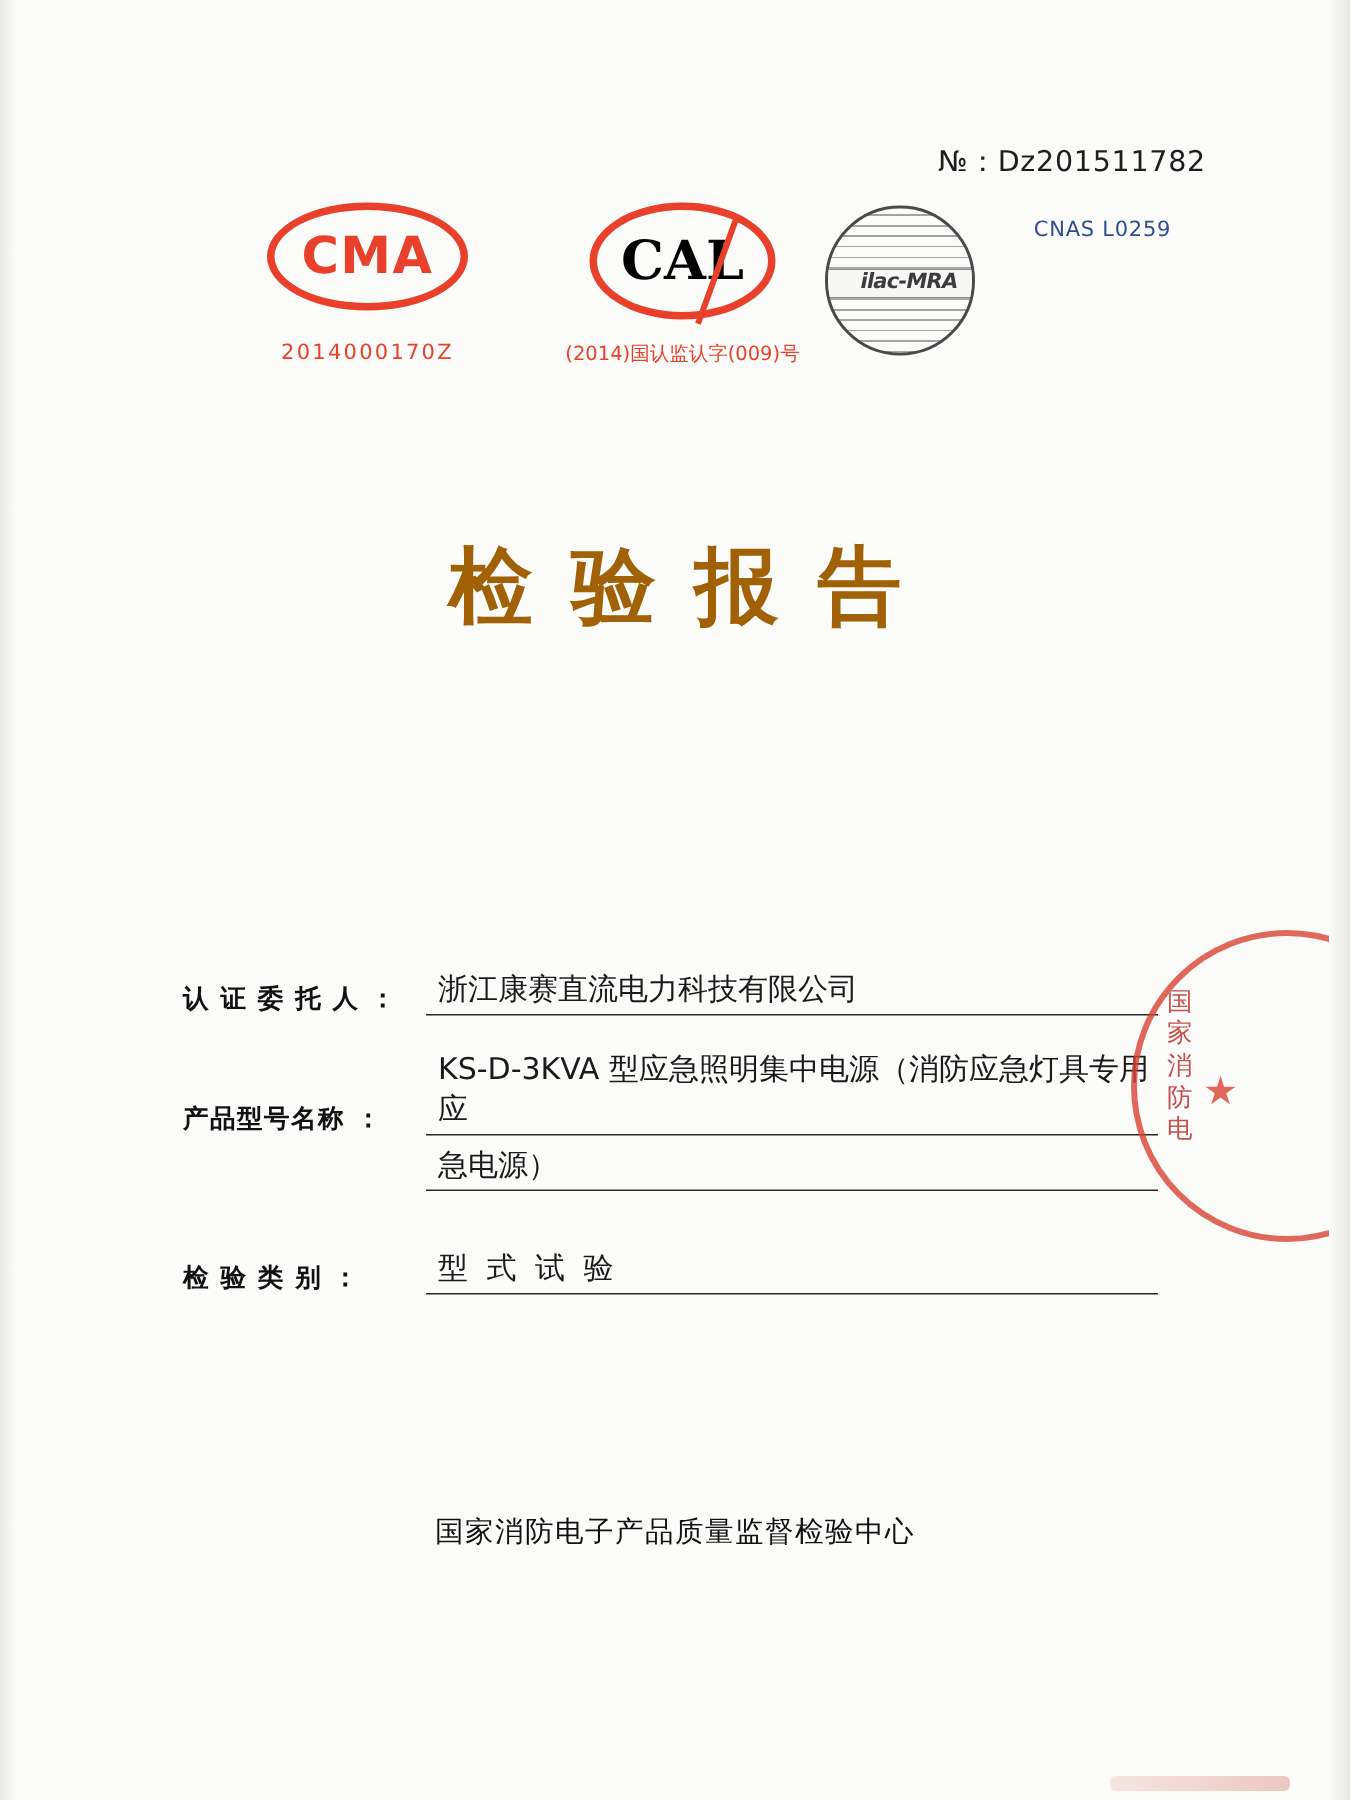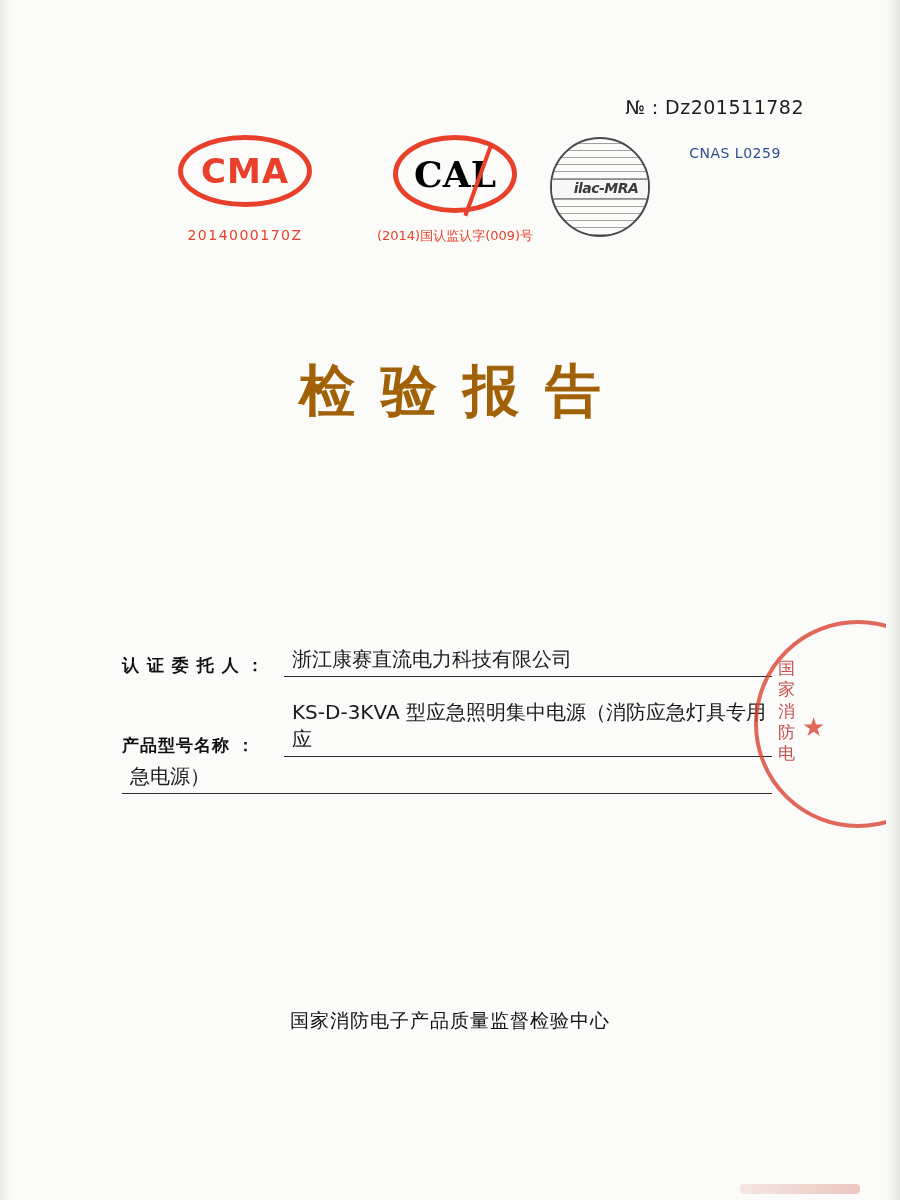--- a/index.html
+++ b/index.html
@@ -256,20 +256,21 @@
   .field-value {
     font-family: "DejaVu Sans", sans-serif;
     font-size: 20px;
     color: #1a1a1a;
     line-height: 1.35;
   }
   .field-value.spaced {
     letter-spacing: 3px;
   }
   .field-continuation {
+    margin-left: 162px;
     border-bottom: 1px solid #2a2a2a;
     padding: 0 4px 3px 8px;
     margin-top: -16px;
     margin-bottom: 22px;
   }
 
   
   .footer-org {
     position: absolute;
     left: 0;
@@ -378,20 +379,26 @@
     <div class="field-row">
       <div class="field-label">产品型号名称 ：</div>
       <div class="field-value-wrap">
         <span class="field-value">KS-D-3KVA 型应急照明集中电源（消防应急灯具专用应</span>
       </div>
     </div>
     <div class="field-continuation">
       <span class="field-value">急电源）</span>
     </div>
 
+    <div class="field-row">
+      <div class="field-label">检 验 类 别 ：</div>
+      <div class="field-value-wrap">
+        <span class="field-value spaced">型 式 试 验</span>
+      </div>
+    </div>
 
   </div>
 
   <div class="footer-org">国家消防电子产品质量监督检验中心</div>
 
   <div class="seal">
     <div class="seal-text">国家消防电</div>
     <div class="seal-star">★</div>
   </div>
 

